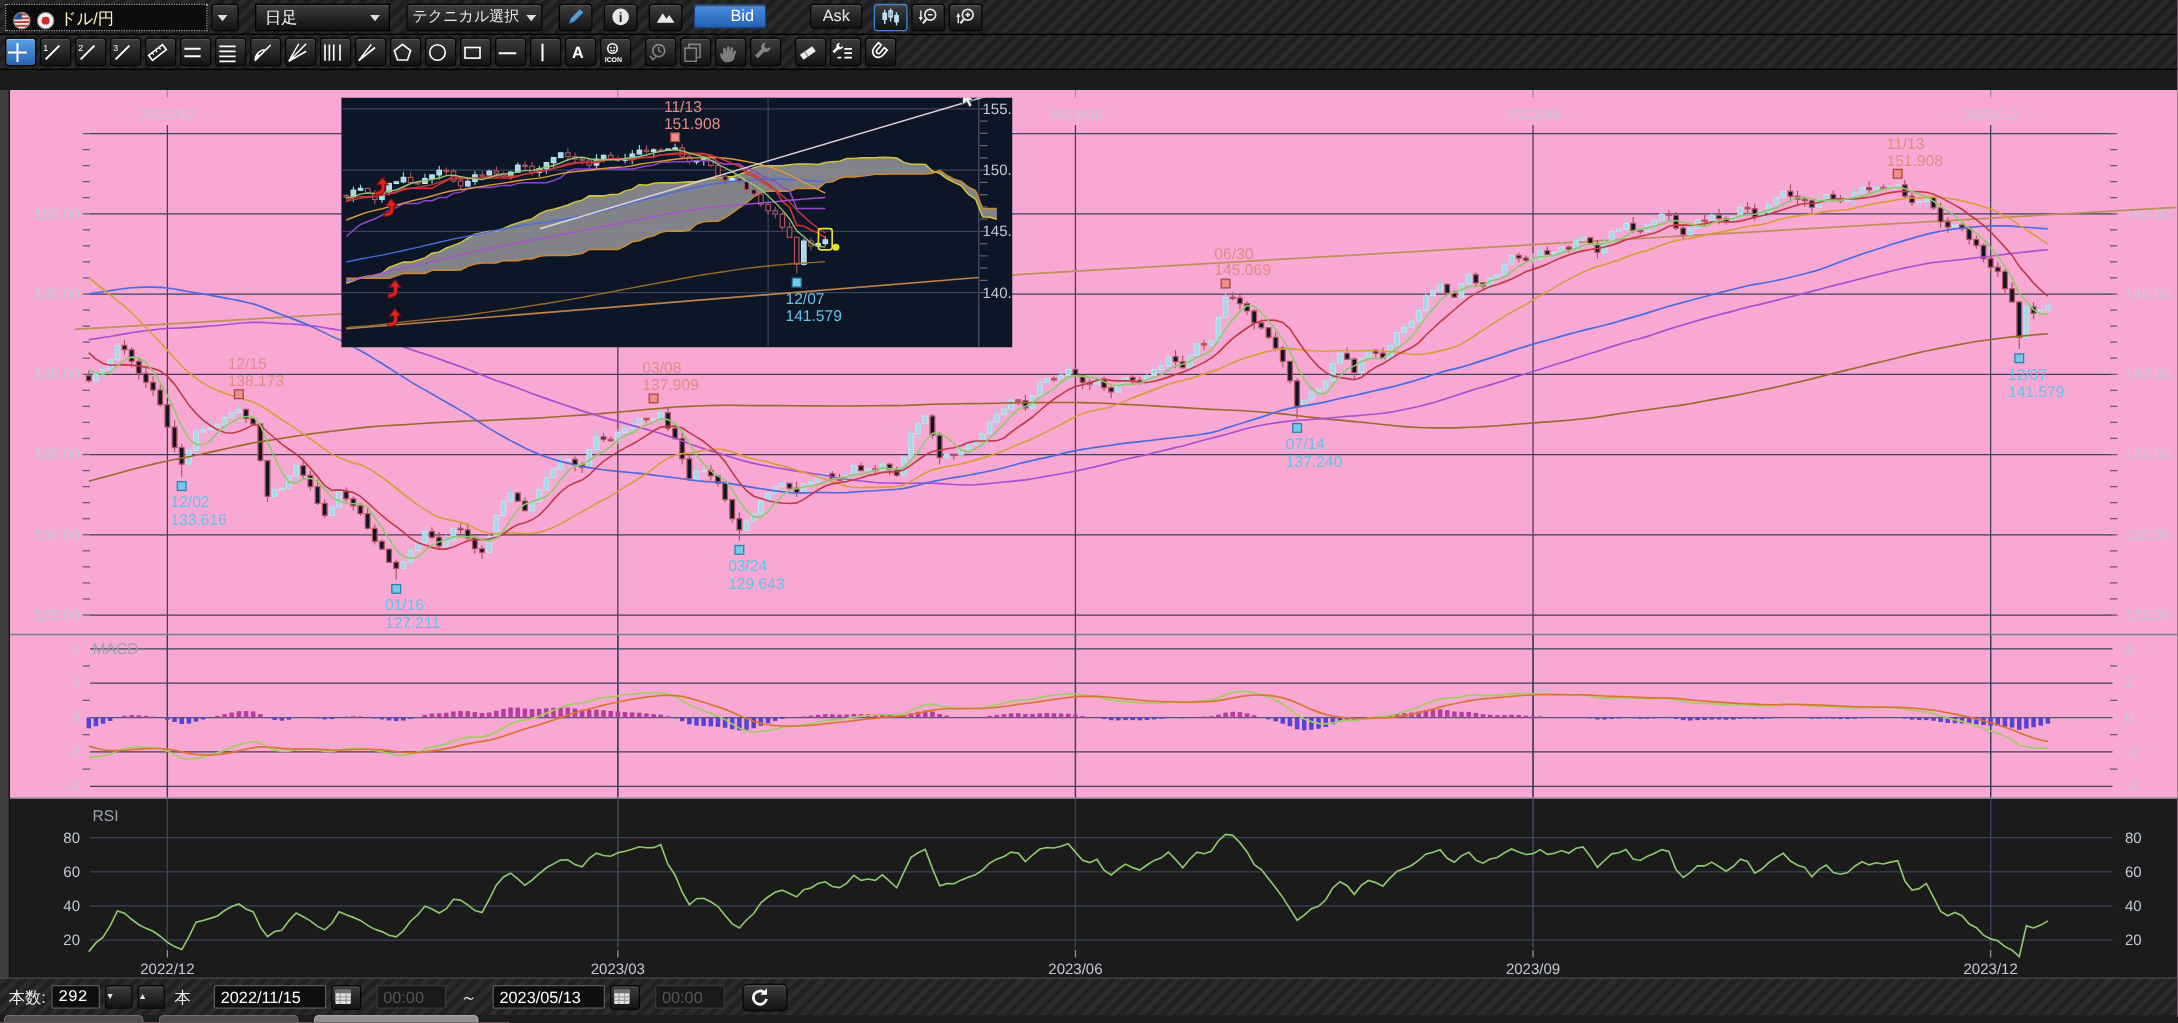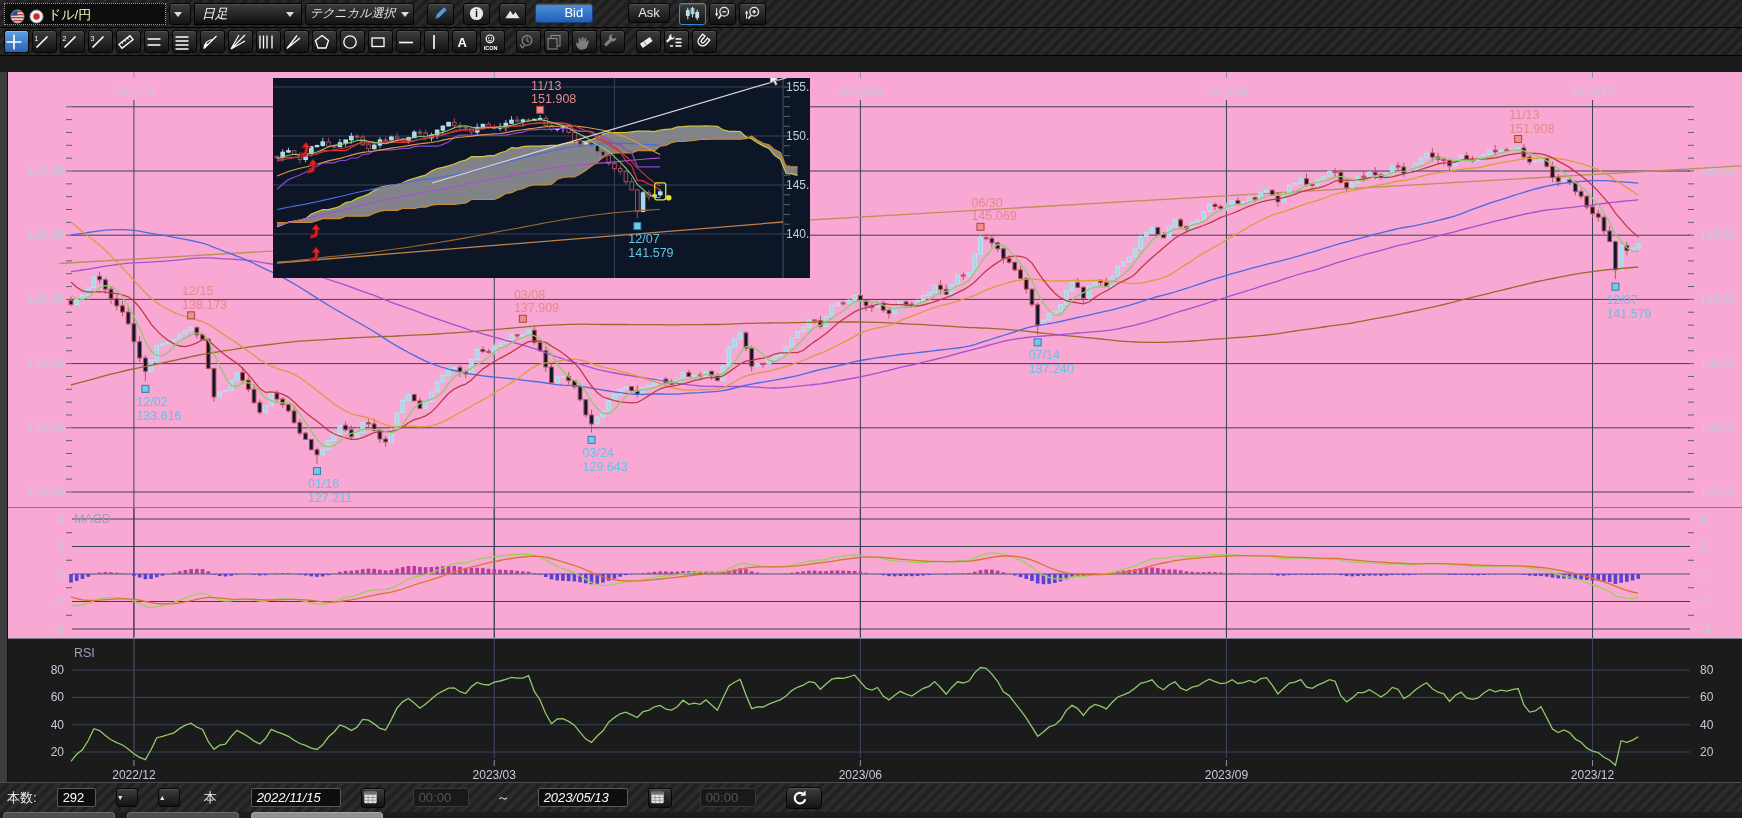--- a/index.html
+++ b/index.html
@@ -16,32 +16,32 @@
   .tool.dim svg{opacity:.42;}
   .gap{margin-left:8px;}
   .pairbox{width:150px;height:20px;border:1px dotted #999;background:#0d0d0d;display:flex;align-items:flex-end;gap:4px;padding:0 5px;color:#fef9c3;font-size:13px;}
   .flag{width:15px;height:15px;display:inline-block;}
   .caret{width:0;height:0;border:4px solid transparent;border-top:5px solid #ddd;margin-top:5px;margin-left:6px;}
   .select{width:92px;height:20px;background:linear-gradient(#3d3d3d,#0f0f0f);border:1px solid #000;display:flex;align-items:center;
           justify-content:space-between;padding:0 7px;color:#fff;font-size:13px;box-shadow:inset 0 1px 0 #505050;cursor:pointer;}
   .pill{height:20px;padding:0 9px;font-size:13px;margin-left:32px;}
   .pill.on{background:linear-gradient(#4b8fe0,#2360b4);border-color:#173f78;color:#fff;padding-left:28px;}
   .outlined{border:1px solid #3f86d8;}
-  .ml6{margin-left:6px;} .ml10{font-style:italic;}
+  .ml6{margin-left:6px;} .ml10{margin-left:10px;}
   #chart{position:absolute;top:72px;left:0;width:1742px;height:567px;background:#f9a8d4;}
   .gutter{position:absolute;left:0;top:0;width:7px;height:726px;background:#3d3d3d;border-right:1px solid #141414;}
   #main-svg{position:absolute;left:0;top:0;}
   #inset-svg{position:absolute;left:273px;top:6px;}
   svg text{font-family:"Liberation Sans",sans-serif;}
-  .bottombar{position:absolute;top:782px;left:0;width:100%;height:30px;box-sizing:border-box;display:flex;align-items:center;gap:20px;padding:0 7px;
+  .bottombar{position:absolute;top:782px;left:0;width:100%;height:30px;box-sizing:border-box;display:flex;align-items:center;gap:4px;padding:0 7px;
       background:repeating-linear-gradient(135deg,#2c2c2c 0 4px,#212121 4px 8px);border-top:1px solid #4c4c4c;color:#eee;font-size:13px;}
   .box{background:#0e0e0e;border:1px solid #5a5a5a;border-radius:2px;height:17px;display:flex;align-items:center;padding:0 5px;color:#fff;font-size:13px;}
   .box.dis{color:#555;border-color:#383838;background:#191919;text-align:center;}
-  .numbox{width:27px;}
-  .datebox{width:78px;font-style:italic;}
+  .numbox{width:27px;font-family:Liberation Mono, monospace;}
+  .datebox{width:78px;}
   .timebox{width:44px;}
   .spin{width:18px;height:19px;font-size:7px;padding:0;}
   .calbtn{width:24px;height:20px;padding:0;}
   .refreshbtn{width:36px;height:22px;border-radius:4px;margin-left:10px;}
   .tabsrow{position:absolute;top:812px;left:0;width:100%;height:6px;background:#1d1d1d;display:flex;gap:12px;padding-left:3px;box-sizing:border-box;}
   .tabtop{width:112px;height:6px;background:#4f4f4f;border:1px solid #6e6e6e;border-bottom:none;border-radius:4px 4px 0 0;box-sizing:border-box;cursor:pointer;}
   .tabtop.active{background:#909090;width:132px;border-color:#a8a8a8;}
 </style>
 </head>
 <body>

